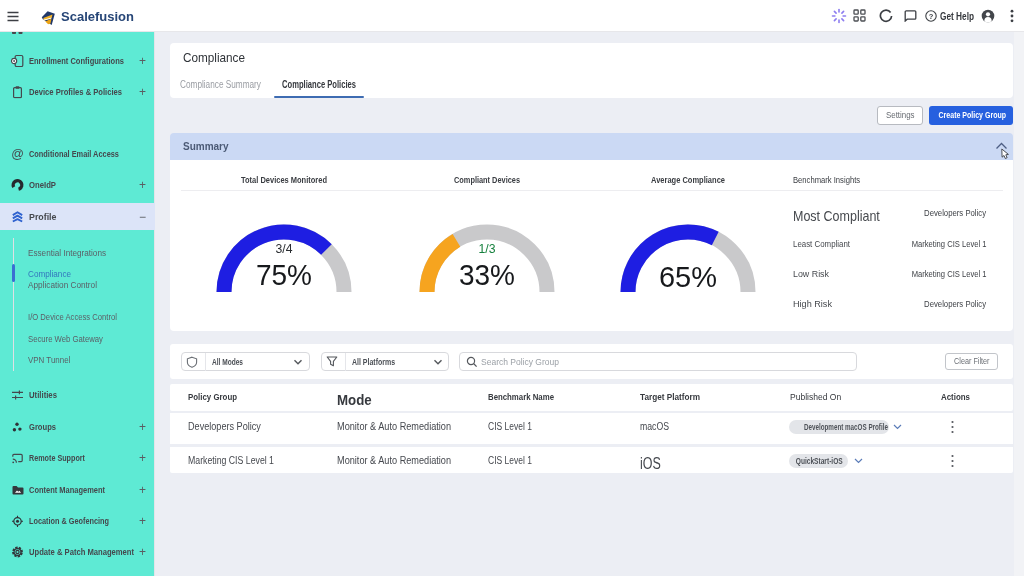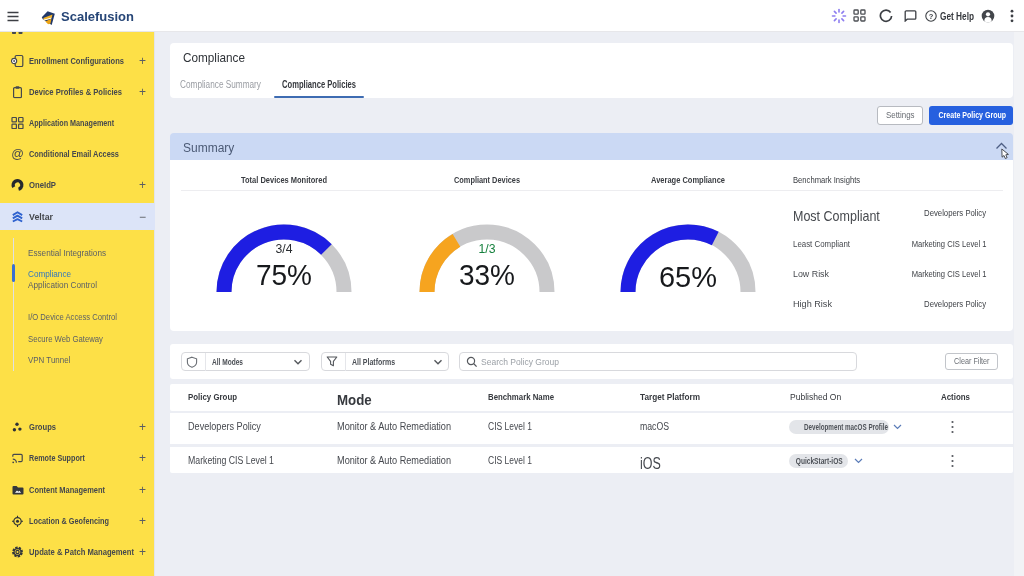--- a/index.html
+++ b/index.html
@@ -2,21 +2,21 @@
 <html><head>
 <meta charset="utf-8">
 <style>
 *{margin:0;padding:0;box-sizing:border-box}
 html,body{width:1024px;height:576px;overflow:hidden}
 body{position:relative;font-family:"Liberation Sans",sans-serif;background:#eceef4;-webkit-font-smoothing:antialiased}
 .abs{position:absolute}
 
 #hdr{position:absolute;left:0;top:0;width:1024px;height:32px;background:#fff;border-bottom:1px solid #e7e7ea;z-index:5}
 
-#sb{position:absolute;left:0;top:32px;width:155px;height:544px;background:#fde047;border-right:1px solid #e3e4e8;z-index:4}
+#sb{position:absolute;left:0;top:32px;width:155px;height:544px;background:#5eead4;border-right:1px solid #e3e4e8;z-index:4}
 .mi{position:absolute;left:0;width:155px;height:26px}
 .mi .ic{position:absolute;left:11px;top:50%;transform:translateY(-50%);width:13px;height:13px}
 .mi .lb{position:absolute;left:29px;top:50%;transform:translateY(-50%);font-size:9.3px;font-weight:700;color:#45484d;white-space:nowrap}
 .mi .pl{position:absolute;right:9px;top:50%;transform:translateY(-50%);font-size:12px;font-weight:400;color:#5a5d62}
 .si{position:absolute;left:28px;font-size:9.5px;font-weight:400;color:#585c63;white-space:nowrap;transform:translateY(-50%)}
 
 .card{position:absolute;background:#fff;border-radius:4px}
 .txt{position:absolute;white-space:nowrap}
 .ctr{transform:translateX(-50%)}
 </style>
@@ -105,31 +105,20 @@
 <div class="pl">+</div>
 </div>
 <div class="mi" style="top:46.5px">
 <svg class="ic" viewBox="0 0 13 13">
         <rect x="2.6" y="2.2" width="7.8" height="10" rx="1" fill="none" stroke="#45484d" stroke-width="1.2"></rect>
         <rect x="4.6" y="0.7" width="3.8" height="2.6" rx="0.7" fill="#45484d"></rect>
       </svg>
 <div id="t4" class="lb"><span style="display:inline-block;transform:scaleX(0.818);transform-origin:left center">Device Profiles &amp; Policies</span></div>
 <div class="pl">+</div>
 </div>
-<div class="mi" style="top:77.5px">
-<svg class="ic" viewBox="0 0 13 13">
-        <g fill="none" stroke="#45484d" stroke-width="1.2">
-          <rect x="1" y="1" width="4.4" height="4.4" rx="0.6"></rect>
-          <rect x="7.6" y="1" width="4.4" height="4.4" rx="0.6"></rect>
-          <rect x="1" y="7.6" width="4.4" height="4.4" rx="0.6"></rect>
-          <rect x="7.6" y="7.6" width="4.4" height="4.4" rx="0.6"></rect>
-        </g>
-      </svg>
-<div id="t5" class="lb"><span style="display:inline-block;transform:scaleX(0.773);transform-origin:left center">Application Management</span></div>
-</div>
 <div class="mi" style="top:108.5px">
 <svg class="ic" viewBox="0 0 13 13">
         <text x="6.5" y="10.8" font-size="12.5" font-weight="400" fill="#45484d" text-anchor="middle" font-family="Liberation Sans,sans-serif">@</text>
       </svg>
 <div id="t6" class="lb"><span style="display:inline-block;transform:scaleX(0.794);transform-origin:left center">Conditional Email Access</span></div>
 </div>
 <div class="mi" style="top:140px">
 <svg class="ic" viewBox="0 0 13 13">
         <circle cx="6.5" cy="6.5" r="4.3" fill="none" stroke="#26292e" stroke-width="3.4" stroke-dasharray="21 6" transform="rotate(150 6.5 6.5)"></circle>
       </svg>
@@ -137,22 +126,31 @@
 <div class="pl">+</div>
 </div>
 <div class="mi" style="top:171.5px">
 <svg class="ic" viewBox="0 0 13 13">
         <g fill="none" stroke="#2f62cf" stroke-width="1.9" stroke-linejoin="round">
           <path d="M1.8 4.6 L6.5 1.8 L11.2 4.6"></path>
           <path d="M1.8 7.8 L6.5 5.2 L11.2 7.8"></path>
           <path d="M1.8 11 L6.5 8.6 L11.2 11"></path>
         </g>
       </svg>
-<div id="t8" class="lb"><span style="display:inline-block;transform:scaleX(0.948);transform-origin:left center">Veltar</span></div>
+<div id="t8" class="lb"><span style="display:inline-block;transform:scaleX(0.948);transform-origin:left center">Profile</span></div>
 <div class="pl">−</div>
+</div>
+<div class="mi" style="top:350px">
+<svg class="ic" viewBox="0 0 13 13">
+        <g stroke="#45484d" stroke-width="1.2" fill="none">
+          <path d="M1 3.8h11M1 9h11"></path>
+          <path d="M8.4 1.9v3.8M4.6 7.1v3.8"></path>
+        </g>
+      </svg>
+<div id="t9" class="lb"><span style="display:inline-block;transform:scaleX(0.833);transform-origin:left center">Utilities</span></div>
 </div>
 <div class="mi" style="top:381.5px">
 <svg class="ic" viewBox="0 0 13 13">
         <g fill="#2f3237">
           <circle cx="6" cy="3.8" r="1.7"></circle>
           <circle cx="3.4" cy="9.2" r="1.7"></circle>
           <circle cx="8.9" cy="8.6" r="1.7"></circle>
         </g>
       </svg>
 <div id="t10" class="lb"><span style="display:inline-block;transform:scaleX(0.817);transform-origin:left center">Groups</span></div>
@@ -206,21 +204,21 @@
 <div class="card" style="left:170px;top:43px;width:843px;height:55px"></div>
 <div id="t21" class="txt" style="left:183px;top:50px;font-size:13.5px;color:#2f3338"><span style="display:inline-block;transform:scaleX(0.87);transform-origin:left center">Compliance</span></div>
 <div id="t22" class="txt" style="left:180px;top:79px;font-size:10px;color:#9a9da3"><span style="display:inline-block;transform:scaleX(0.823);transform-origin:left center">Compliance Summary</span></div>
 <div id="t23" class="txt ctr" style="left:319px;top:79px;font-size:10px;font-weight:700;color:#35383d"><span style="display:inline-block;transform:scaleX(0.761);transform-origin:center center">Compliance Policies</span></div>
 <div class="abs" style="left:274px;top:95.5px;width:90px;height:2.5px;background:#3e6cb2;border-radius:2px"></div>
 
 <div class="abs" style="left:877px;top:106px;width:46px;height:19px;background:#fff;border:1px solid #b7bac0;border-radius:3px;font-size:9px;color:#686c72;text-align:center;line-height:17px"><span style="display:inline-block;transform:scaleX(0.88)">Settings</span></div>
 <div class="abs" style="left:929px;top:106px;width:84px;height:19px;background:#2660df;border-radius:3px;font-size:9px;font-weight:700;color:#fff;text-align:center;line-height:19px"><span style="display:inline-block;transform:scaleX(0.78);transform-origin:center center;white-space:nowrap">Create Policy Group</span></div>
 
 <div class="abs" style="left:170px;top:133px;width:843px;height:27px;background:#cbd9f4;border-radius:4px 4px 0 0"></div>
-<div id="t24" class="txt" style="left:183px;top:141px;font-size:12px;font-weight:400;color:#4b5a75">Summary</div>
+<div id="t24" class="txt" style="left:183px;top:141px;font-size:10px;font-weight:700;color:#4b5a75">Summary</div>
 <svg class="abs" style="left:995px;top:141px" width="17" height="19" viewBox="0 0 17 19">
   <path d="M1.5 7.5 L6.5 2.5 L11.5 7.5" fill="none" stroke="#4d5e84" stroke-width="1.3"></path>
   <path d="M6.8 8 l0.3 8.2 1.9-1.7 1.3 3 1.8-0.8 -1.3-2.9 2.6-0.4 Z" fill="#fff" stroke="#3a3d42" stroke-width="0.9"></path>
 </svg>
 
 <div class="card" style="left:170px;top:160px;width:843px;height:171px;border-radius:0 0 4px 4px"></div>
 <div id="t25" class="txt ctr" style="left:284px;top:174px;font-size:9.5px;font-weight:700;color:#3a3d42"><span style="display:inline-block;transform:scaleX(0.788);transform-origin:center center">Total Devices Monitored</span></div>
 <div id="t26" class="txt ctr" style="left:487px;top:174px;font-size:9.5px;font-weight:700;color:#3a3d42"><span style="display:inline-block;transform:scaleX(0.776);transform-origin:center center">Compliant Devices</span></div>
 <div id="t27" class="txt ctr" style="left:688px;top:174px;font-size:9.5px;font-weight:700;color:#3a3d42"><span style="display:inline-block;transform:scaleX(0.79);transform-origin:center center">Average Compliance</span></div>
 <div id="t28" class="txt" style="left:793px;top:174px;font-size:9.5px;font-weight:400;color:#3a3d42"><span style="display:inline-block;transform:scaleX(0.804);transform-origin:left center">Benchmark Insights</span></div>

